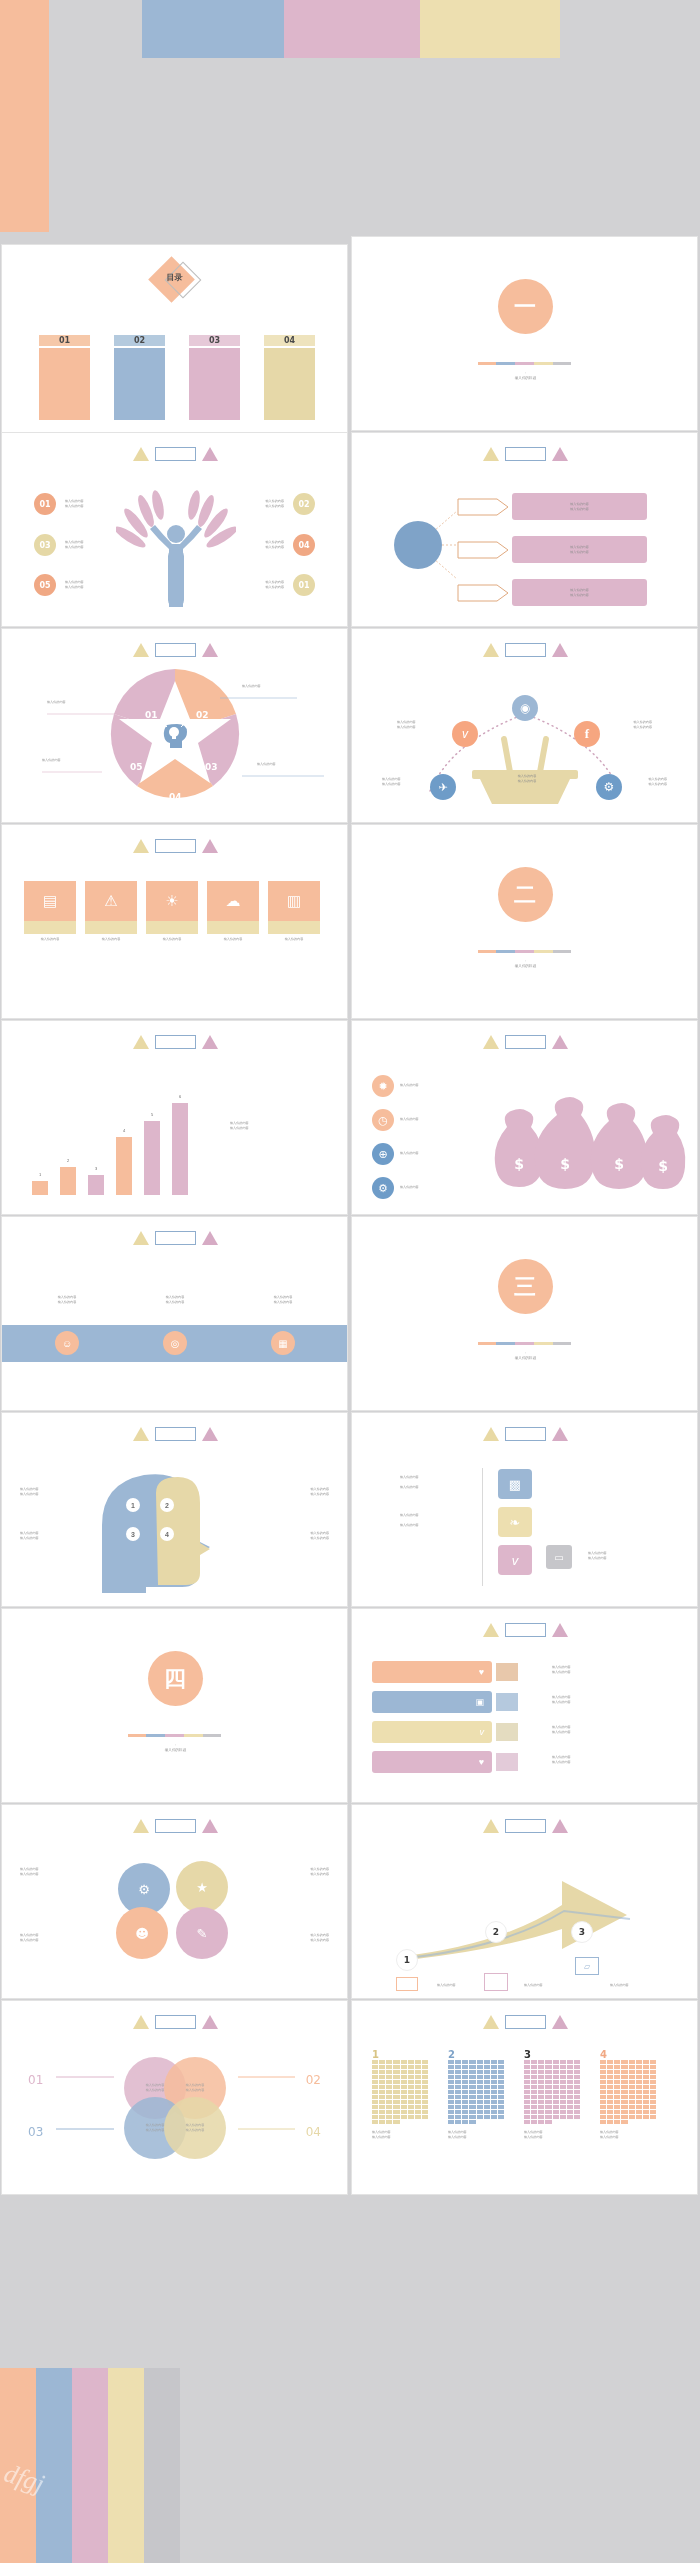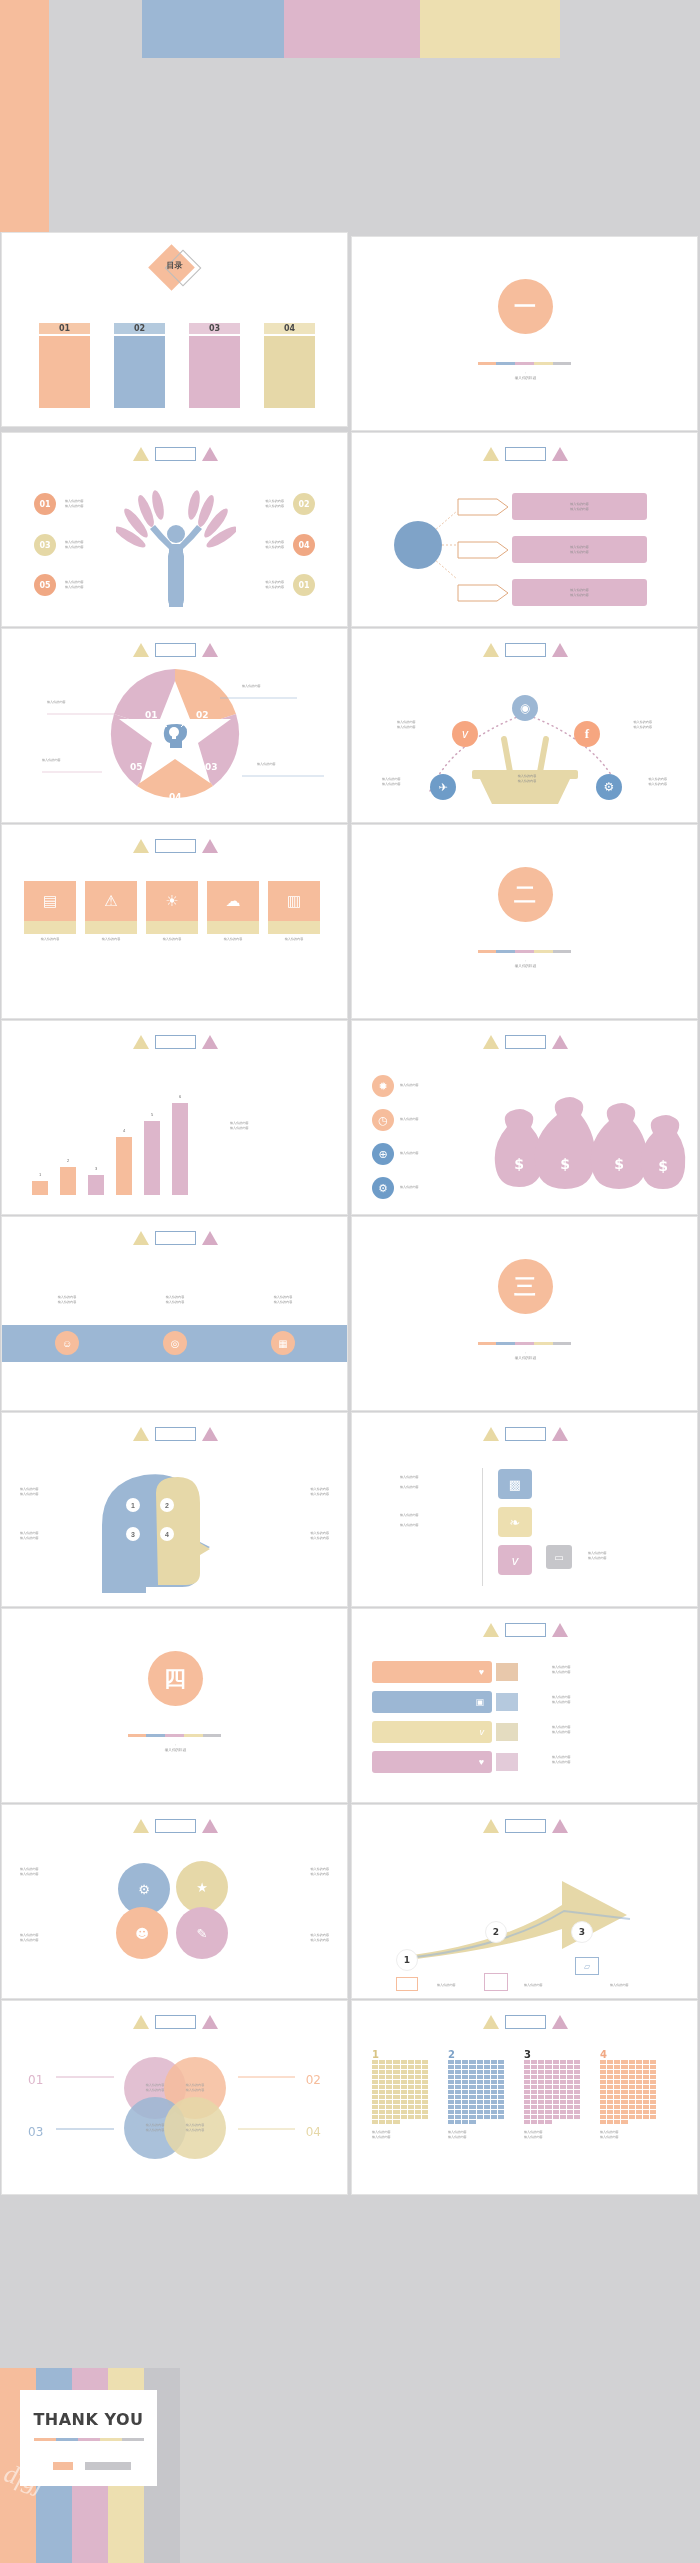--- a/index.html
+++ b/index.html
@@ -120,21 +120,21 @@
 </head>
 <body>
 
 <div id="cover">
   <div class="cov-bar" style="left:142px;width:142px;background:#9cb7d4;"></div>
   <div class="cov-bar" style="left:284px;width:136px;background:#ddb6cb;"></div>
   <div class="cov-bar" style="left:420px;width:140px;background:#eddfb0;"></div>
   <div class="cov-left"></div>
 </div>
 
-<div class="slide col-l" style="top:232px;">
+<div class="slide col-l" style="top:244px;">
   <div class="toc-dia"></div>
   <div class="toc-dia2"></div>
   <div class="toc-label">目录</div>
   <div class="toc-cols">
     <div class="toc-col">
       <div class="toc-cap" style="background:#f6c8a9">01</div>
       <div class="toc-body" style="background:#f6bd9c"></div>
     </div>
     <div class="toc-col">
       <div class="toc-cap" style="background:#b4cade">02</div>
@@ -1178,25 +1178,13 @@
   </div>
 </div>
 
 <div id="endslide">
   <div class="end-bar" style="left:36px;width:36px;background:#9cb7d4;"></div>
   <div class="end-bar" style="left:72px;width:36px;background:#ddb6cb;"></div>
   <div class="end-bar" style="left:108px;width:36px;background:#eddfb0;"></div>
   <div class="end-bar" style="left:144px;width:36px;background:#c6c6ca;"></div>
   <div class="end-left"></div>
   <div class="wm">dfgj</div>
-  <div class="end-card">
-    <div class="end-title">THANK YOU</div>
-    <div class="end-rule">
-      <span style="background:#f6bd9c"></span>
-        <span style="background:#9cb7d4"></span>
-        <span style="background:#ddb6cb"></span>
-        <span style="background:#eddfb0"></span>
-        <span style="background:#c6c6ca"></span>
-    </div>
-    <div class="end-btn1"></div>
-    <div class="end-btn2"></div>
-  </div>
 </div>
 
 </body></html>

